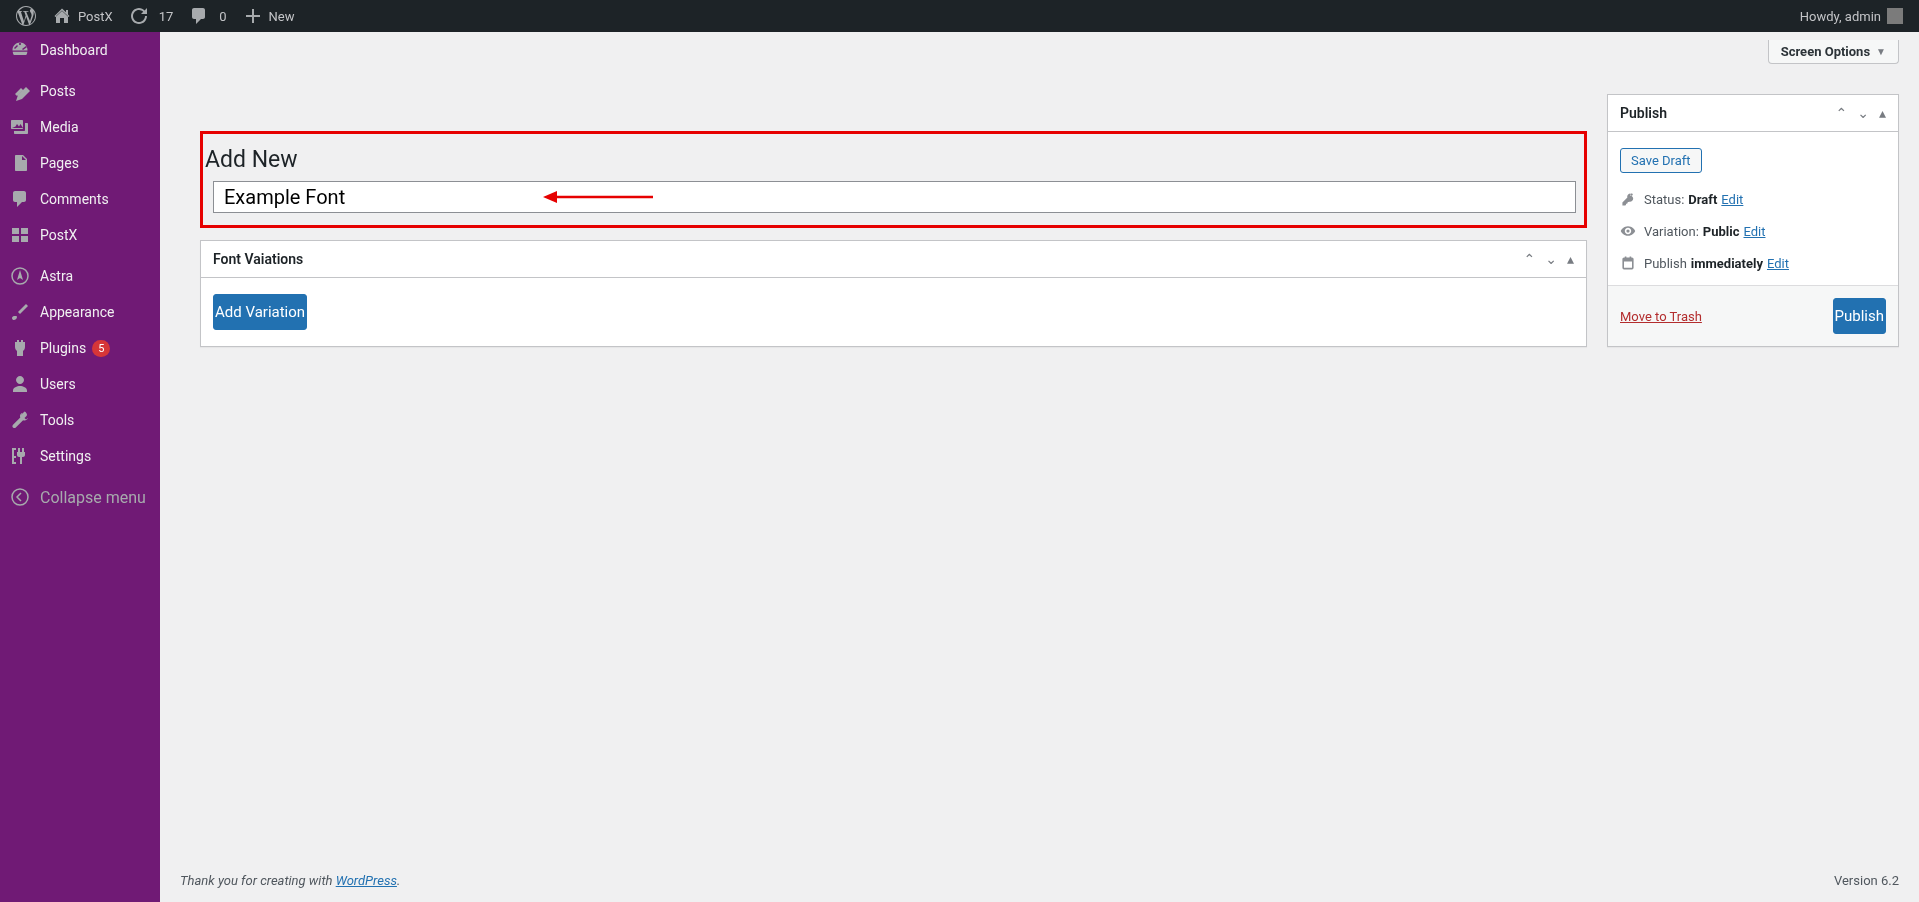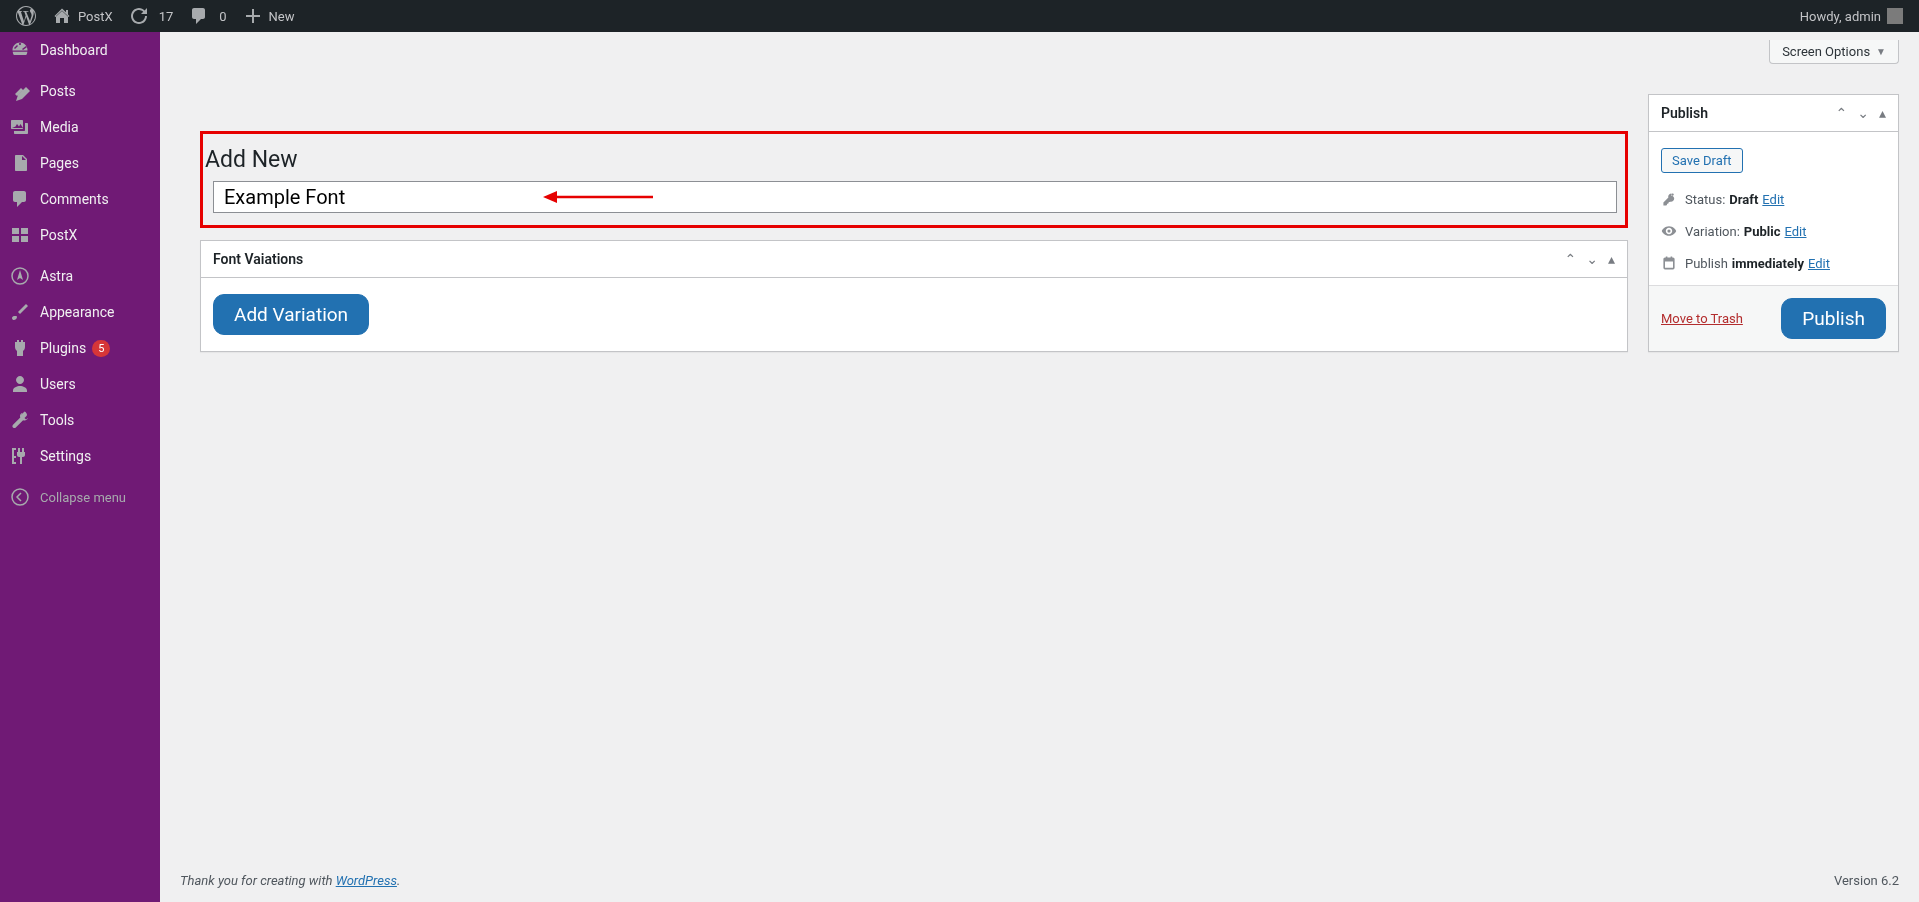--- a/index.html
+++ b/index.html
@@ -12,51 +12,51 @@
 .adminbar-item svg { width: 20px; height: 20px; fill: #a7aaad; margin-right: 6px; }
 .adminbar-item.icon-only svg { margin-right: 0; }
 .adminbar-item .count { margin-left: 4px; }
 .adminbar-avatar { width: 16px; height: 16px; background: #7b7b7b; margin-left: 6px; }
 
 
 .sidebar { position: fixed; top: 32px; left: 0; bottom: 0; width: 160px; background: #701a75; color: #f0f0f1; }
 .sidebar-item { display: flex; align-items: center; padding: 8px 10px; color: #f0f0f1; cursor: pointer; font-size: 14px; min-height: 34px; }
 .sidebar-item svg { width: 20px; height: 20px; fill: #a7aaad; margin-right: 10px; flex-shrink: 0; }
 .sidebar-sep { height: 5px; }
-.sidebar-item.collapse { color: #a7aaad; font-size: 13px; }
+.sidebar-item.collapse { color: #a7aaad; font-size: 16px; }
 .badge { background: #d63638; color: #fff; border-radius: 9px; padding: 0 6px; font-size: 11px; margin-left: 6px; line-height: 17px; height: 17px; display: inline-flex; align-items: center; }
 
 
 .wrap { margin-left: 160px; padding-top: 32px; min-height: 100vh; position: relative; }
 .content { padding: 10px 20px 60px 20px; }
-.screen-options { position: absolute; top: 40px; right: 20px; background: #f6f7f7; border: 1px solid #c3c4c7; border-top: none; padding: 4px 12px; font-size: 13px; color: #2c3338; cursor: pointer; border-radius: 0 0 4px 4px; display: flex; align-items: center; }
+.screen-options { position: absolute; top: 40px; right: 20px; background: #f6f7f7; border: 1px solid #c3c4c7; border-top: none; padding: 4px 12px; font-size: 13px; color: #2c3338; cursor: pointer; border-radius: 0 0 4px 4px; display: flex; align-items: center; font-weight: bold; }
 .screen-options .caret { margin-left: 6px; font-size: 10px; color: #787c82; }
 
 .main-row { display: flex; gap: 20px; align-items: flex-end; margin-left: 20px; }
 .main-col { flex: 1; min-width: 0; }
-.side-col { width: 251px; flex-shrink: 0; margin-top: 52px; }
+.side-col { width: 292px; flex-shrink: 0; margin-top: 52px; }
 
 
 .anno { border: 3px solid #e60000; padding: 8px 0 12px 0; margin-top: 6px; }
 .page-title { font-size: 23px; font-weight: 400; padding: 4px 0 8px 2px; }
 .title-input { width: 100%; height: 32px; border: 1px solid #8c8f94; padding: 3px 10px; font-size: 20px; background: #fff; margin: 0 0 0 0; }
 .title-wrap { padding: 0 8px 0 10px; }
 
 
 .arrow-anno { position: relative; }
 .arrow-svg { position: absolute; left: 340px; top: 50%; transform: translateY(-50%); pointer-events: none; }
 
 
 .postbox { background: #fff; border: 1px solid #c3c4c7; box-shadow: 0 1px 1px rgba(0,0,0,.04); margin-top: 12px; }
 .postbox-header { display: flex; align-items: center; justify-content: space-between; padding: 10px 12px; border-bottom: 1px solid #c3c4c7; }
 .postbox-header h2 { font-size: 14px; font-weight: 600; }
 .handle-actions { display: flex; gap: 10px; }
 .handle-actions .hicn { color: #787c82; cursor: pointer; font-size: 14px; line-height: 1; }
 .postbox-body { padding: 16px 12px; }
-.btn-primary { background: #2271b1; color: #fff; border: 1px solid #2271b1; padding: 8px 20px; font-size: 19px; border-radius: 11px; cursor: pointer; }
+.btn-primary { background: #2271b1; color: #fff; border: 1px solid #2271b1; padding: 8px 1px; font-size: 15px; border-radius: 3px; cursor: pointer; }
 .btn-secondary { background: #f6f7f7; color: #2271b1; border: 1px solid #2271b1; padding: 4px 10px; font-size: 13px; border-radius: 3px; cursor: pointer; }
 
 
 .publish-body { padding: 10px 12px 0 12px; }
 .pub-row { display: flex; align-items: center; padding: 8px 0; font-size: 13px; color: #50575e; }
 .pub-row svg { width: 16px; height: 16px; fill: #8c8f94; margin-right: 8px; flex-shrink: 0; }
 .pub-row strong { color: #1d2327; margin: 0 4px; }
 .pub-row a { color: #2271b1; text-decoration: underline; cursor: pointer; }
 .pub-actions { display: flex; justify-content: space-between; align-items: center; padding: 12px; border-top: 1px solid #dcdcde; background: #f6f7f7; margin-top: 6px; }
 .trash-link { color: #b32d2e; text-decoration: underline; cursor: pointer; font-size: 13px; }

